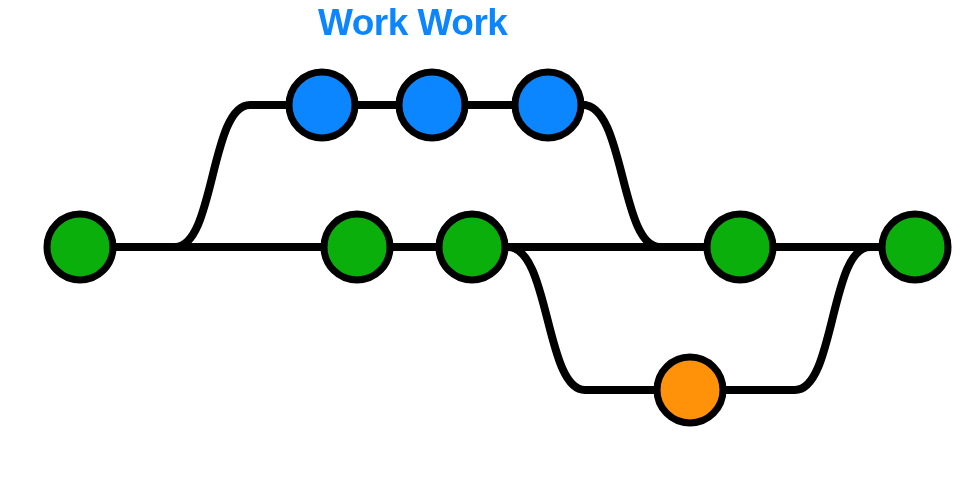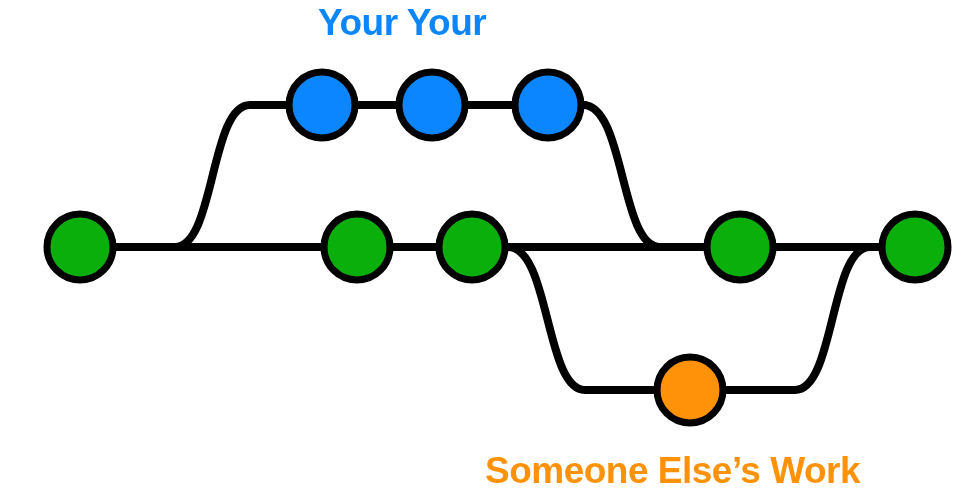--- a/index.html
+++ b/index.html
@@ -61,18 +61,17 @@
       <circle stroke="#000000" stroke-width="7" cy="247" r="33" fill="#0BAF0B" cx="915"></circle>
 
       <circle stroke="#000000" stroke-width="7" cy="105" r="33" fill="#0B86FE" cx="322"></circle>
       <circle stroke="#000000" stroke-width="7" cy="105" r="33" fill="#0B86FE" cx="432"></circle>
       <circle stroke="#000000" stroke-width="7" cy="105" r="33" fill="#0B86FE" cx="548"></circle>
 
       <circle stroke="#000000" stroke-width="7" cy="390" r="33" fill="#FF9209" cx="690"></circle>
     </g>
   </svg>
 
-  <div class="branch-label" style="position:absolute; left:318px; top:2px; color:#0B86FE;">Your Your</div>
+  <div class="branch-label" style="position:absolute; left:318px; top:2px; color:#0B86FE;">Work Work</div>
 
 
-  <div class="branch-label" style="position:absolute; left:485px; top:450px; color:#FF9209;">Someone Else’s Work</div>
 
 </div>
 
 </body></html>

